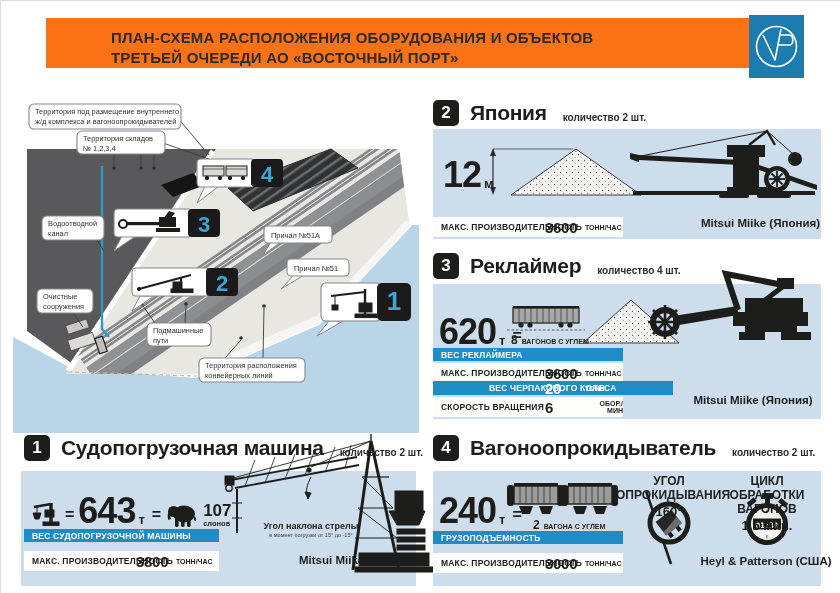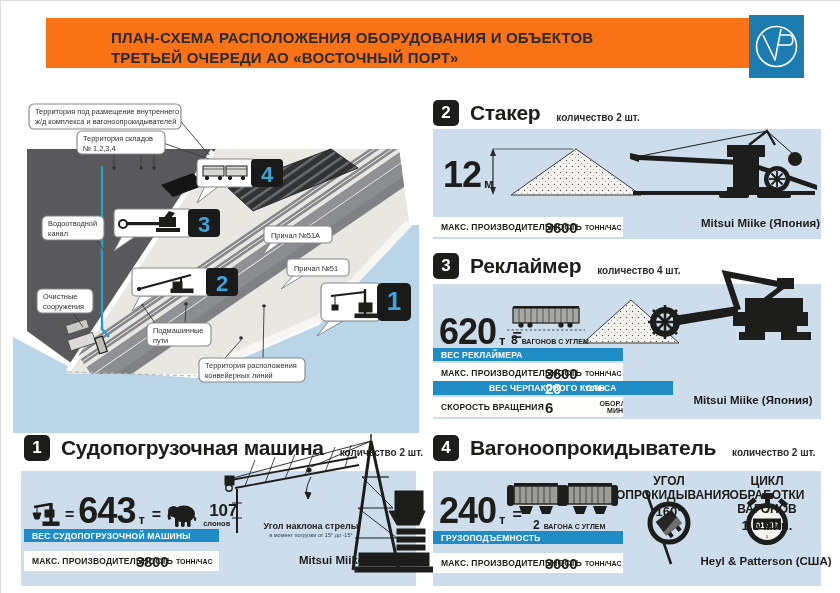--- a/index.html
+++ b/index.html
@@ -23,21 +23,21 @@
   .bar.blue{background:#1f8cc6;color:#fff;height:13px;}
   .bar.white{background:#fdfdfc;color:#1d1d1b;height:20px;text-align:right;}
   .bar .lbl{margin-left:8px;font-size:8.5px;font-weight:bold;letter-spacing:0.2px;white-space:nowrap;}
   .bar .val{position:absolute;left:112px;font-size:15px;font-weight:bold;letter-spacing:-0.3px;}
   .bar .unit{position:absolute;left:152px;font-size:7px;font-weight:bold;}
   .bigrow{position:absolute;display:flex;align-items:flex-end;line-height:1;}
   .bigrow .num{font-size:36px;font-weight:bold;letter-spacing:-1px;}
   .bigrow .unit{font-size:13px;font-weight:bold;margin:0 3px 3px 3px;}
   .bigrow .eq{font-size:16px;font-weight:bold;margin:0 4px 6px 4px;}
   .eleph-count{margin-left:4px;margin-bottom:2px;text-align:left;}
-  .eleph-count .ev{font-size:17px;font-weight:bold;display:block;margin-left:6px;}
+  .eleph-count .ev{font-size:17px;font-weight:bold;display:block;}
   .eleph-count .el{font-size:7.5px;font-weight:bold;display:block;margin-top:1px;}
   .wagcap{position:absolute;font-size:7px;font-weight:bold;color:#1d1d1b;white-space:nowrap;}
   .wagcap b{font-size:12px;margin-right:2px;}
   .brand{position:absolute;font-size:11.5px;font-weight:bold;color:#1d1d1b;text-align:center;white-space:nowrap;}
   .minilabel{position:absolute;text-align:center;font-weight:bold;color:#1d1d1b;}
   .minilabel .t{font-size:12px;display:block;}
   .minilabel .v{font-size:13px;display:block;margin-top:2px;}
   .boomlabel{position:absolute;text-align:center;color:#1d1d1b;}
   .boomlabel .t{font-size:9px;font-weight:bold;display:block;}
   .boomlabel .s{font-size:5.5px;display:block;margin-top:1px;color:#33404a;}
@@ -245,21 +245,21 @@
       <g>
         <rect x="186" y="265" width="106" height="24" rx="5" fill="#fff" stroke="#85878a" stroke-width="1.1"></rect>
         <text class="callout" x="192" y="275">Территория расположения</text>
         <text class="callout" x="192" y="284.5">конвейерных линий</text>
       </g>
     </svg>
   </div>
 
   <div class="sec-head" style="left:432px;top:97px;">
     <div class="sec-num">2</div>
-    <div class="sec-title">Стакер</div>
+    <div class="sec-title">Япония</div>
     <div class="sec-qty">количество 2 шт.</div>
   </div>
   <div class="panel" style="left:432px;top:128px;width:388px;height:110px;">
     <svg class="illus" style="top:0;" width="388" height="110" viewBox="0 0 388 110">
       <defs>
         <pattern id="speck1" width="6" height="6" patternUnits="userSpaceOnUse">
           <circle cx="1.5" cy="1.5" r="0.7" fill="#55565a"></circle>
             <circle cx="4.4" cy="4.2" r="0.55" fill="#8a8b8d"></circle>
         </pattern>
       </defs>

